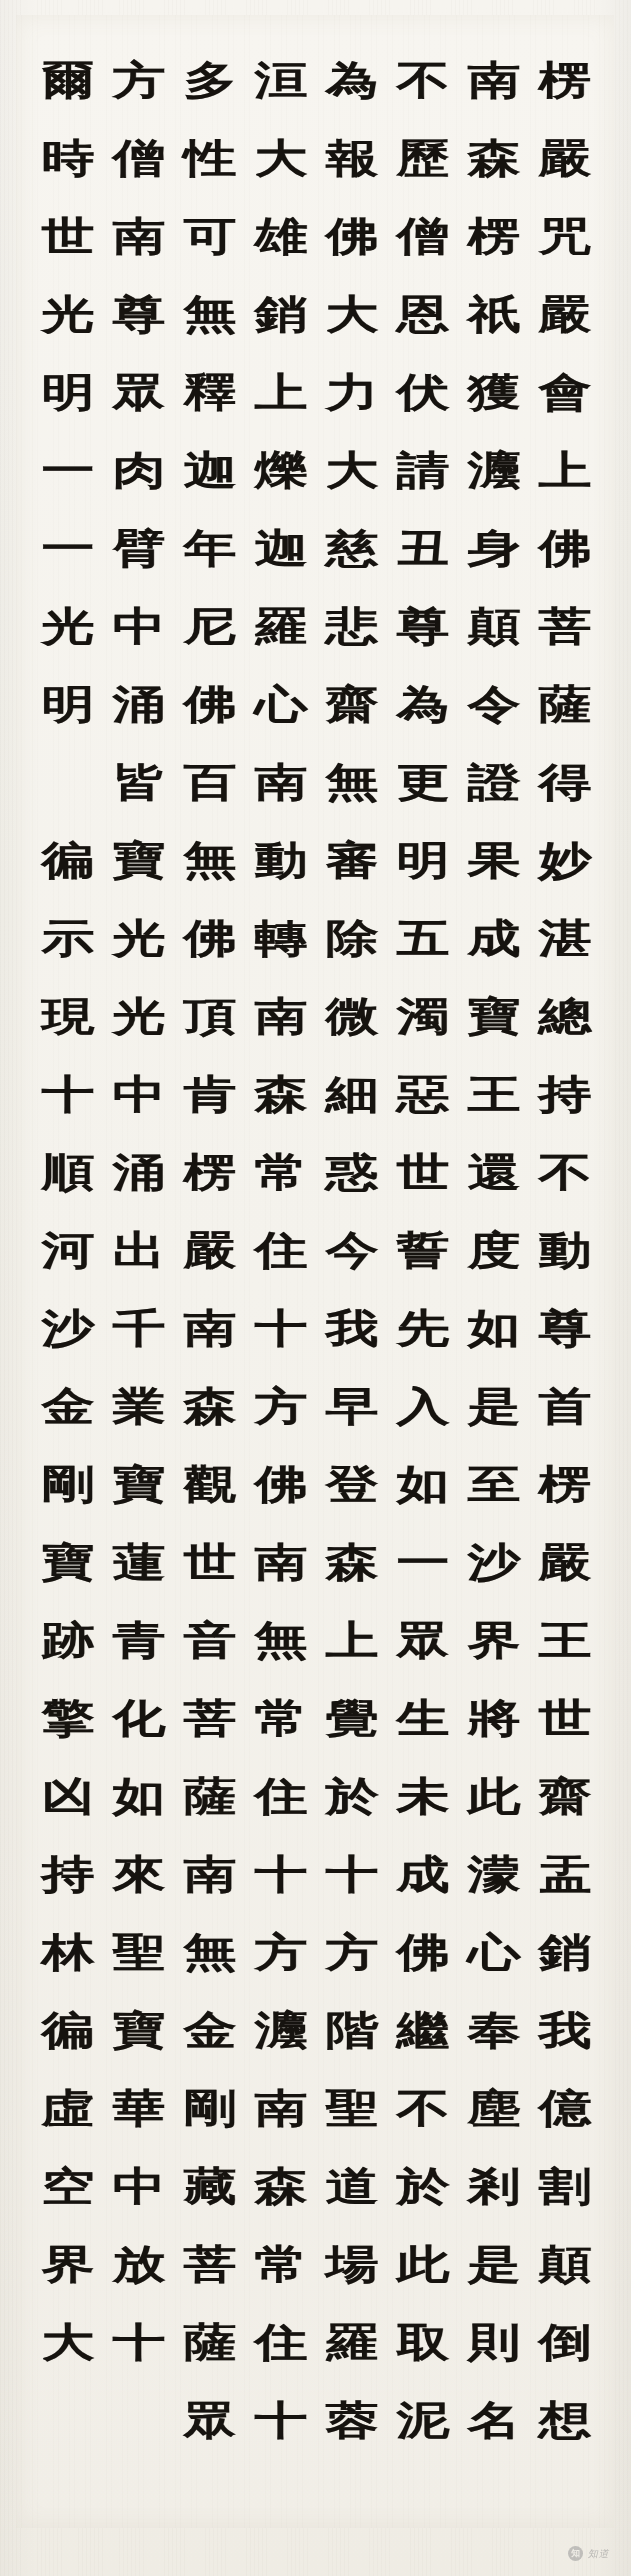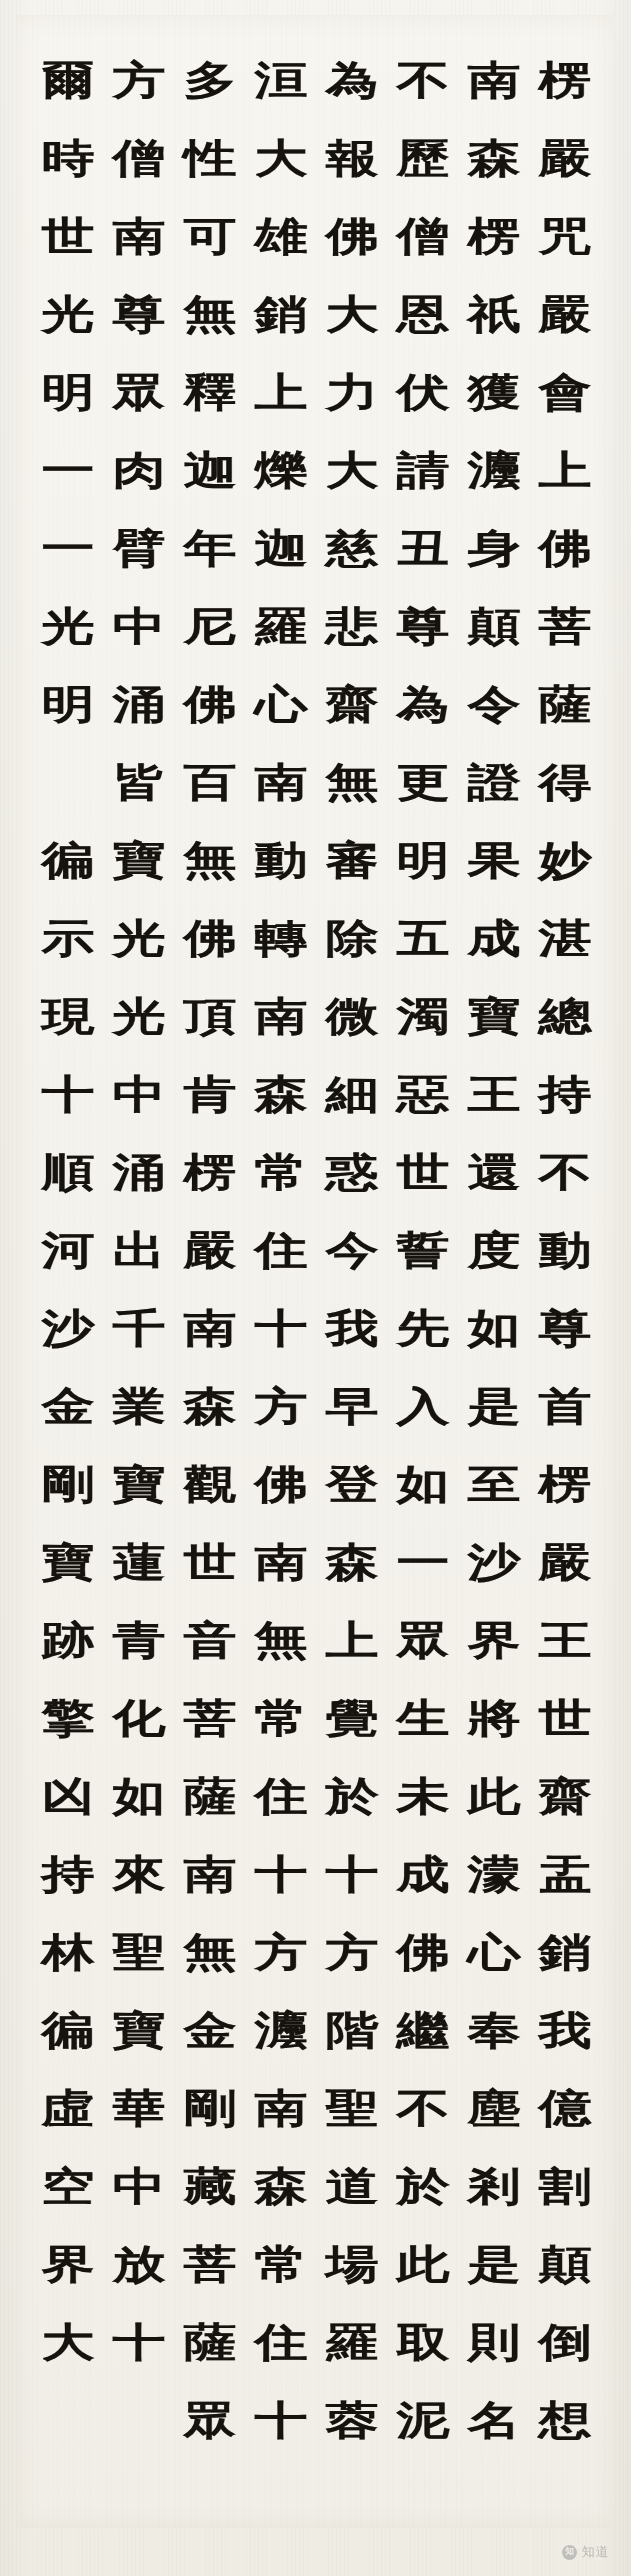--- a/index.html
+++ b/index.html
@@ -92,23 +92,24 @@
     color: #f4f2ed;
     font-family: "Liberation Sans", sans-serif;
     font-size: 8.8px;
     display: flex;
     align-items: center;
     justify-content: center;
     font-weight: 700;
   }
   #sig-text {
     font-family: "Liberation Sans", sans-serif;
-    font-size: 13px;
+    font-size: 10px;
     color: #8d8d8d;
     letter-spacing: 0.6px;
+    font-style: italic;
   }
 </style>
 </head>
 <body>
 
 <div id="page">
   <div id="paper"></div>
   <div id="panel"></div>
   <div id="grid">
       <div class="cell">

